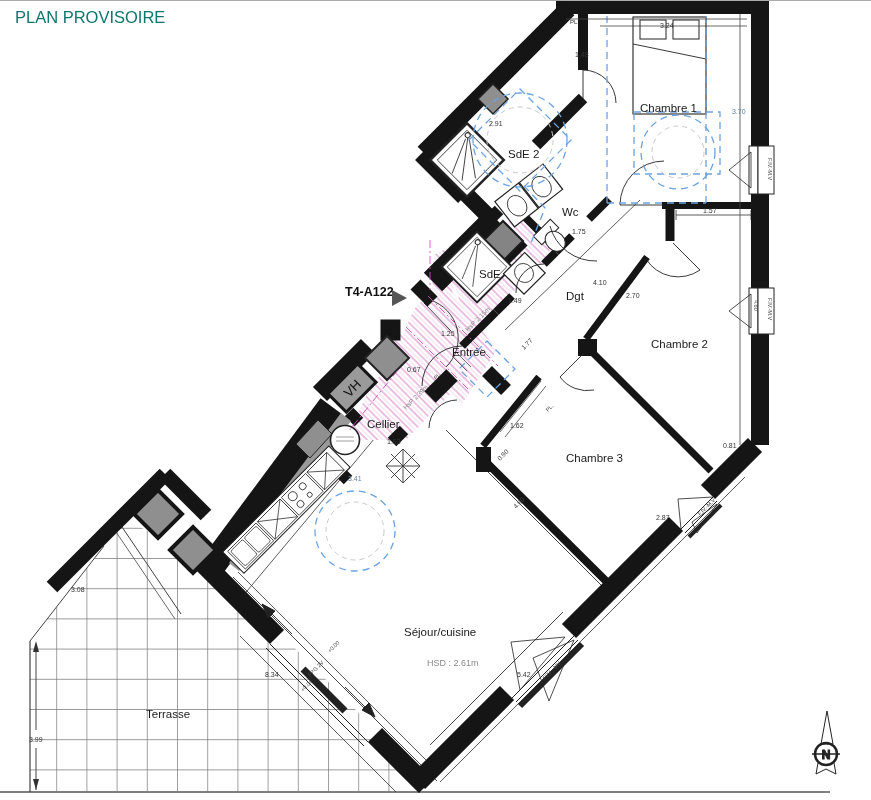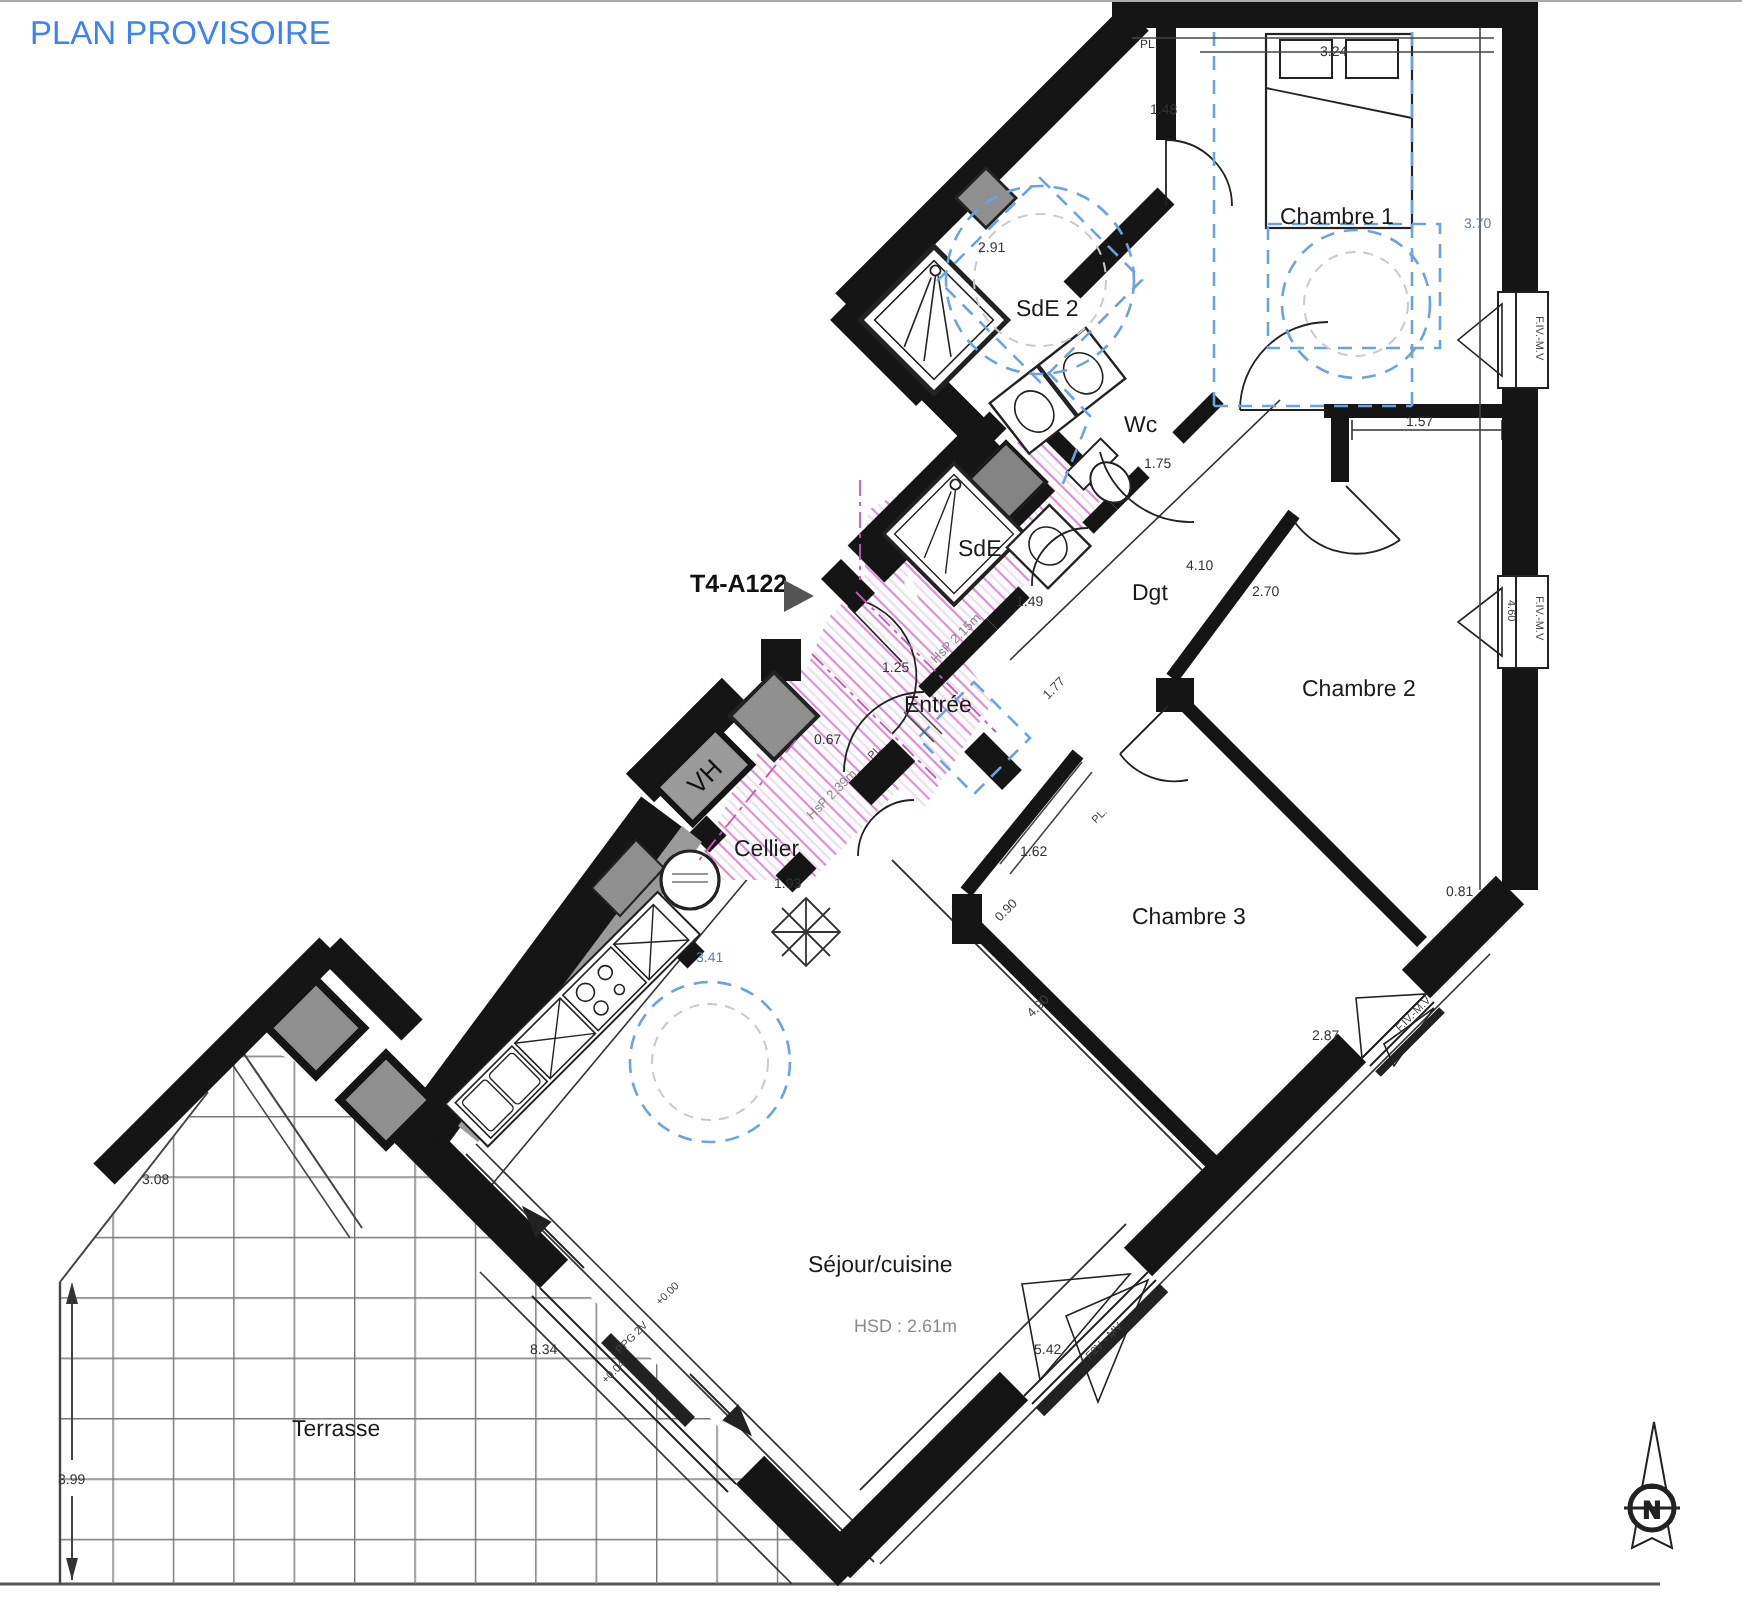--- a/index.html
+++ b/index.html
@@ -1,18 +1,18 @@
 <!DOCTYPE html>
 <html><head>
 <meta charset="utf-8">
 <style>
 html,body{margin:0;padding:0;background:#ffffff;}
 *{font-family:"Liberation Sans", sans-serif;}
 #page{position:relative;width:871px;height:800px;background:#fff;overflow:hidden;}
-#title{position:absolute;left:15px;top:8px;color:#3b82f6;font-size:16.5px;letter-spacing:0px;}
+#title{position:absolute;left:15px;top:8px;color:#0f766e;font-size:16.5px;letter-spacing:0px;}
 </style>
 </head>
 <body>
 <div id="page">
 <div id="title">PLAN PROVISOIRE</div>
 <svg width="871" height="800" viewBox="0 0 871 800" style="position:absolute;left:0;top:0">
 <defs>
 <pattern id="grid" width="30.2" height="30.2" patternUnits="userSpaceOnUse" x="26" y="14.4">
   <path d="M30.2 0 L0 0 0 30.2" fill="none" stroke="#777777" stroke-width="1.4"></path>
 </pattern>

